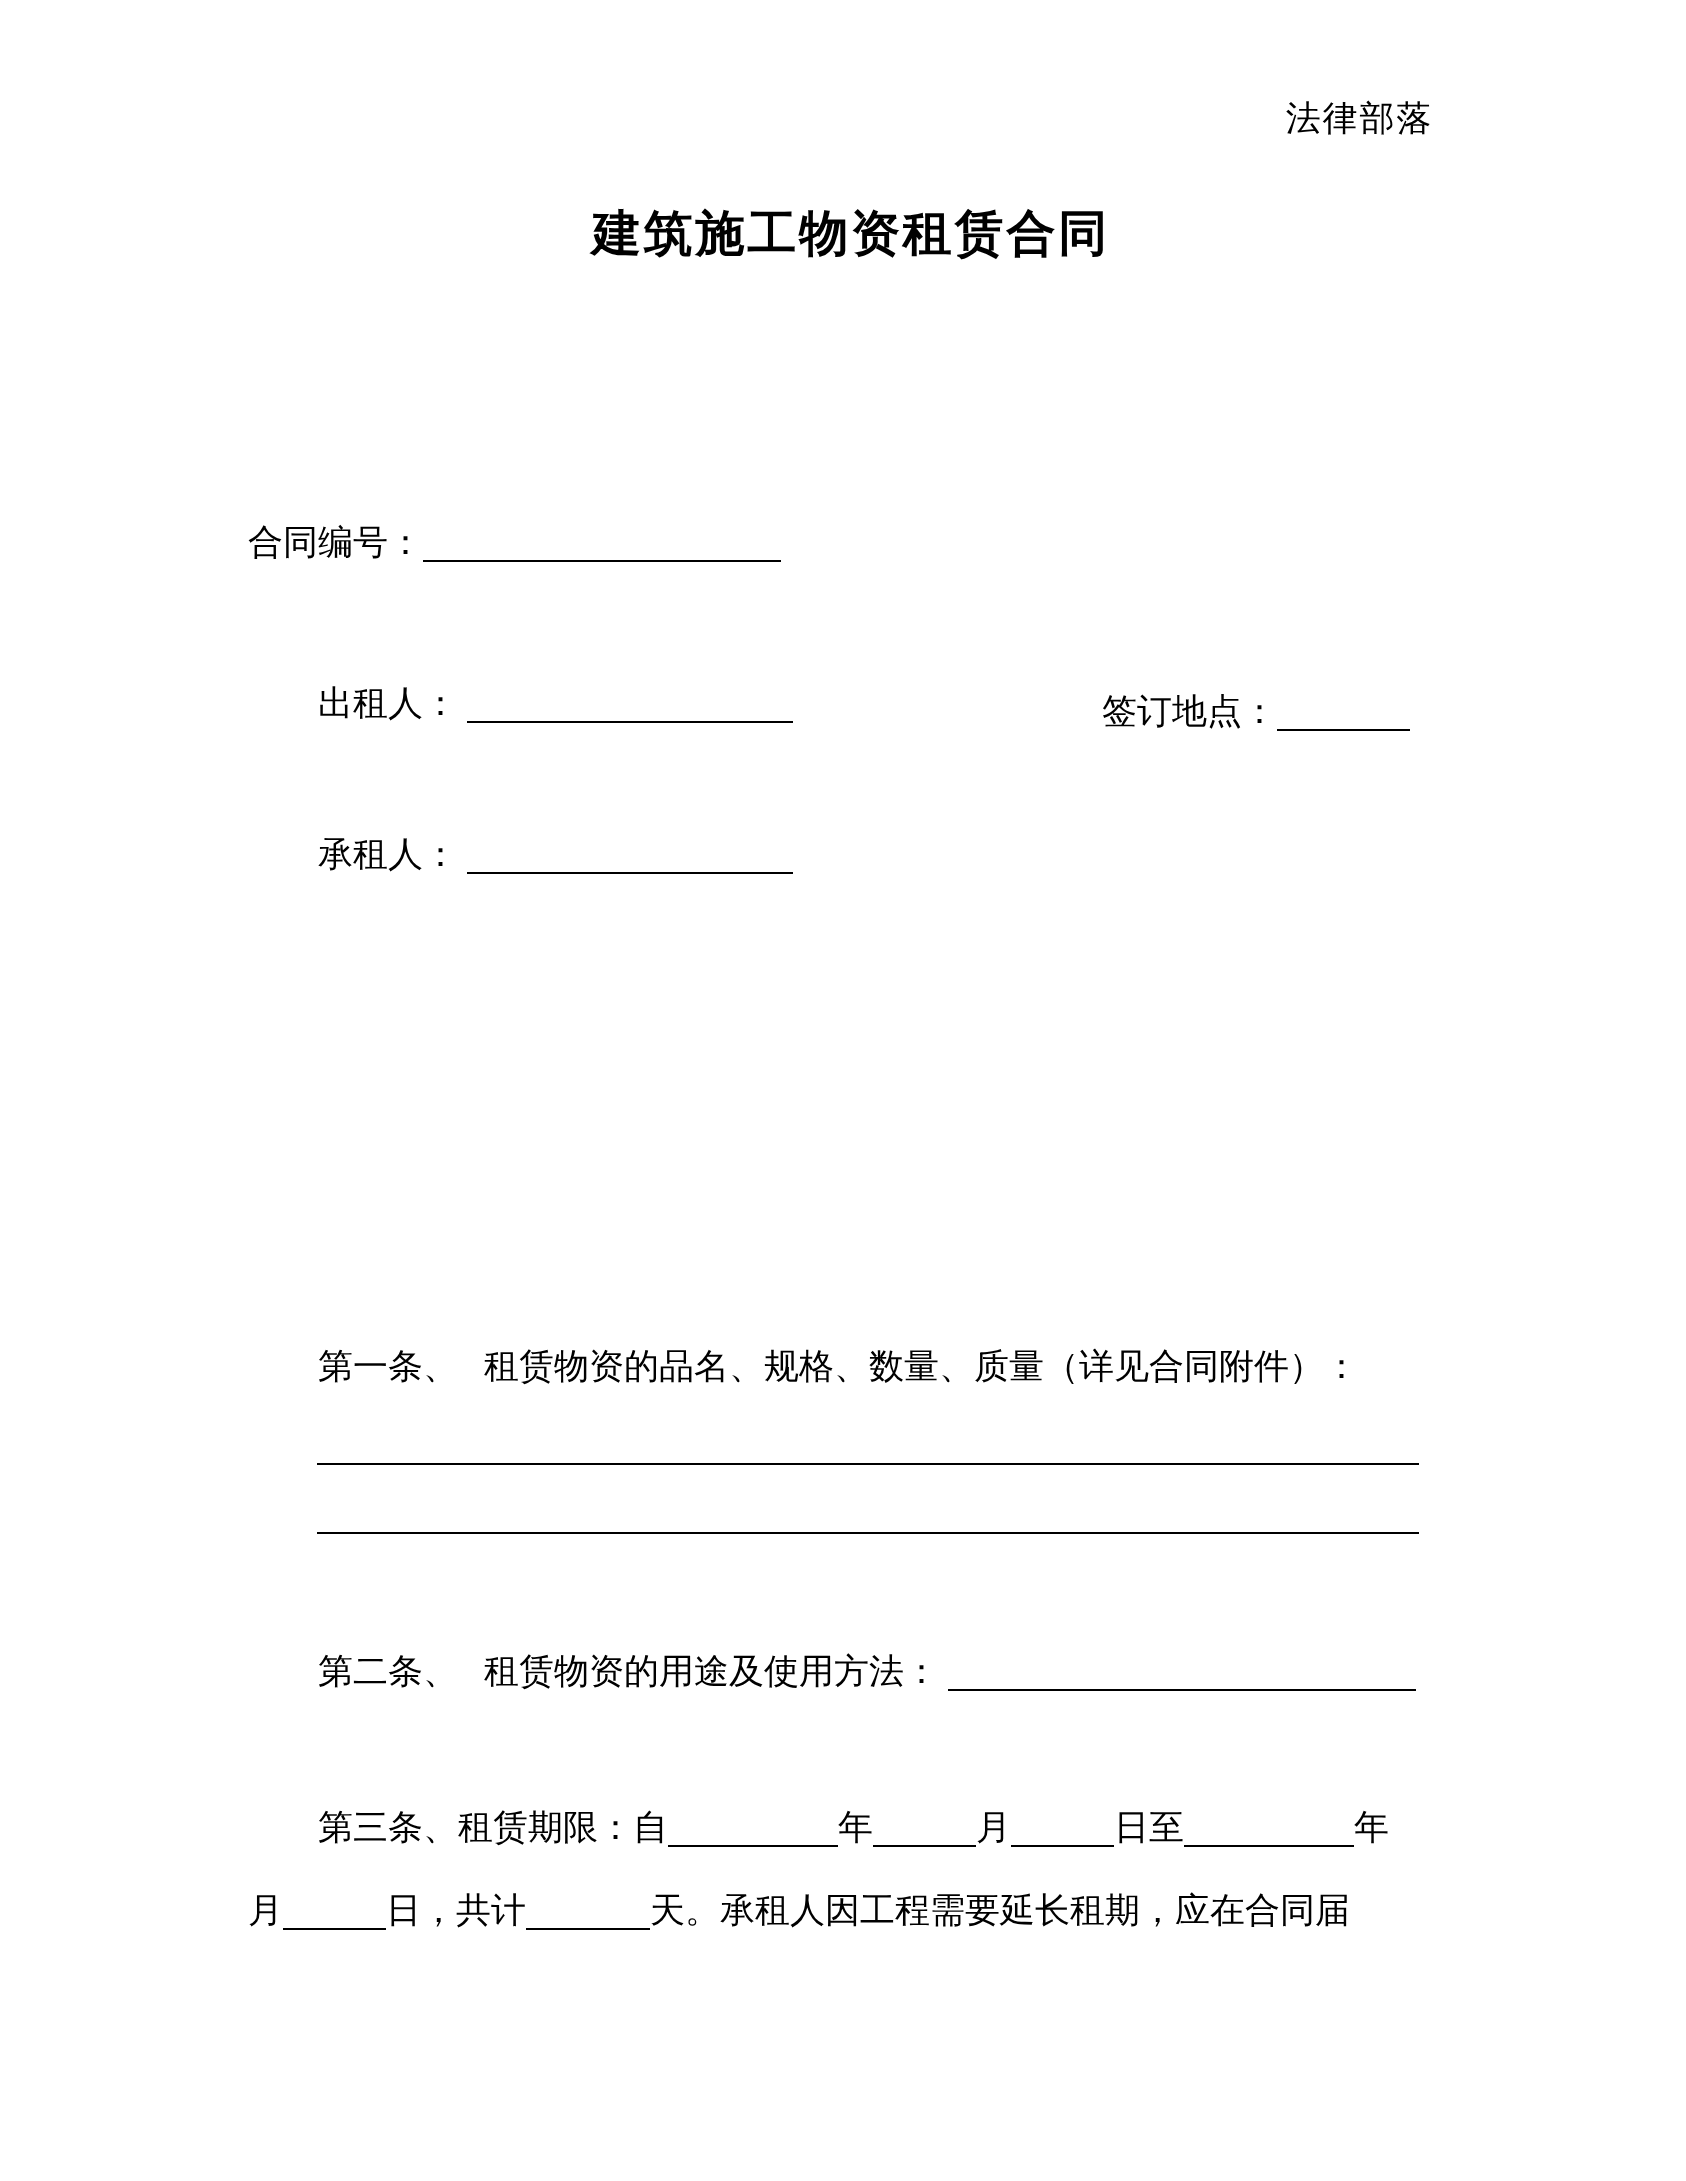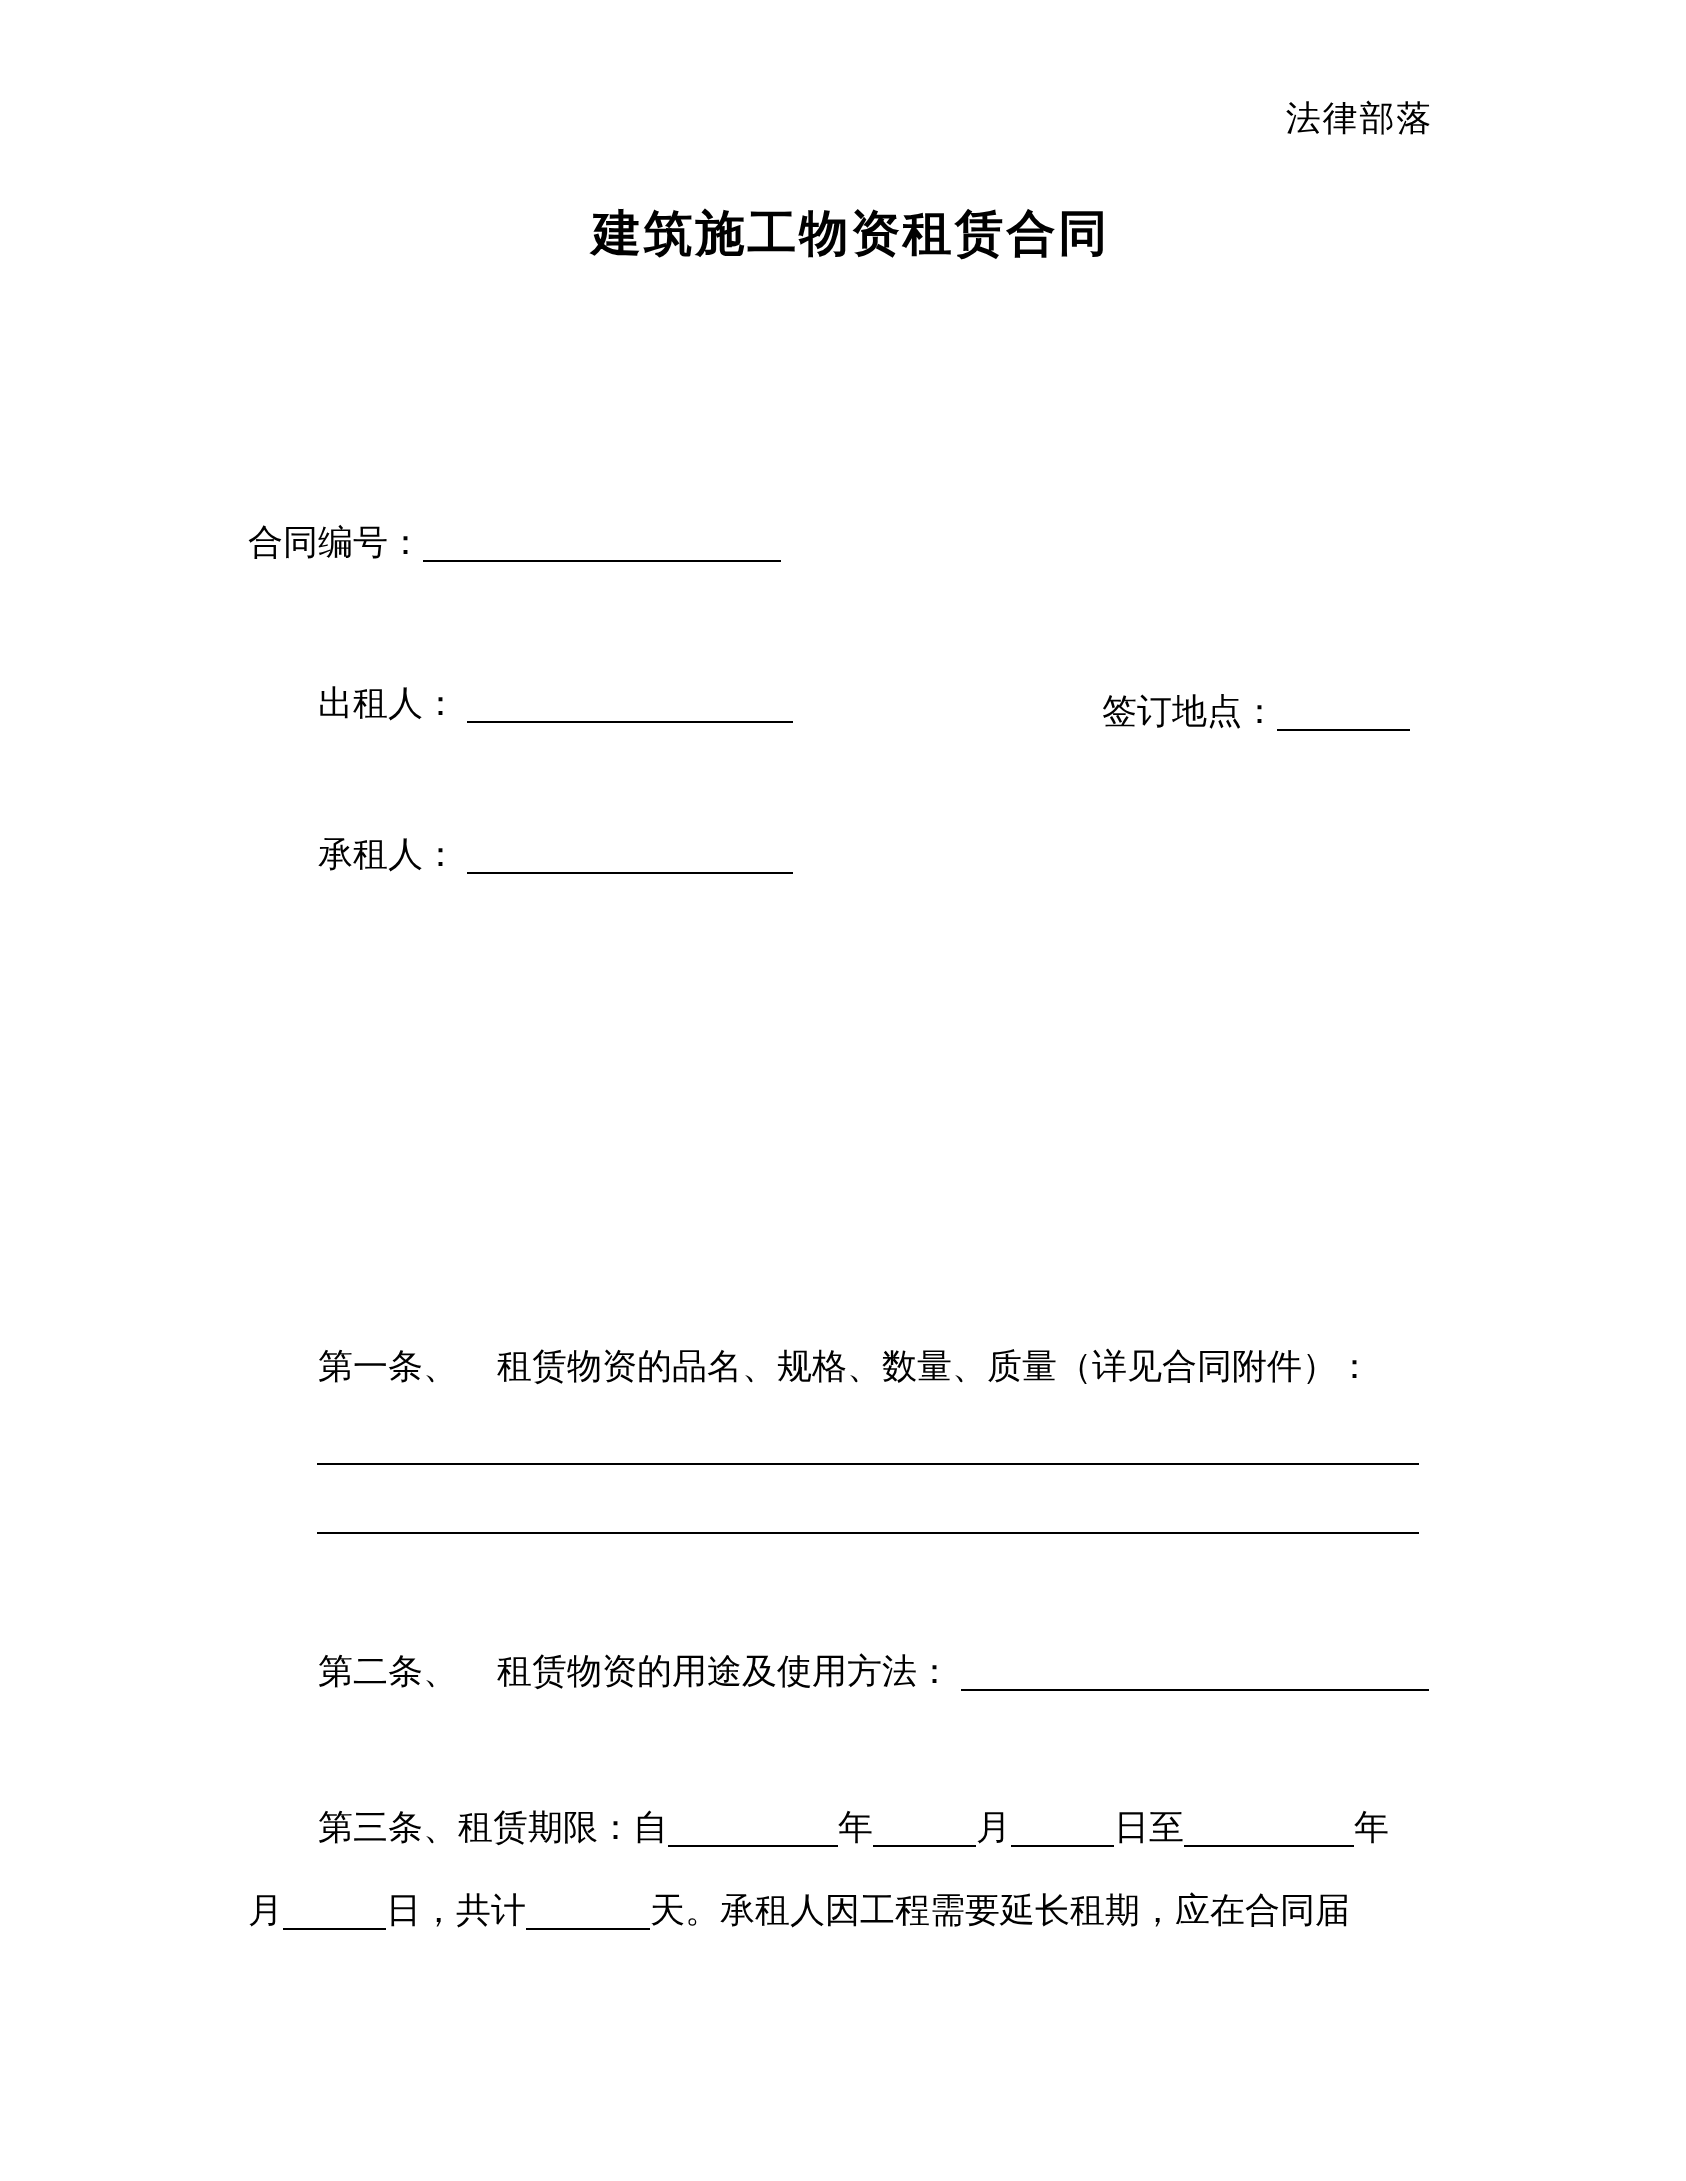--- a/index.html
+++ b/index.html
@@ -47,21 +47,21 @@
   .preamble {
     top: 1111px;
     left: 248px;
     width: 1093px;
     line-height: 84px;
     text-indent: 70px;
     margin: 0;
   }
 
   .row-article1 { top: 1343px; left: 318px; }
-  .article-label { margin-right: 39px; }
+  .article-label { margin-right: 26px; }
 
   .fill-line {
     left: 317px;
     width: 1102px;
     height: 42px;
     border-bottom: 2.8px solid #000;
   }
   .fill-line-1 { top: 1421px; }
   .fill-line-2 { top: 1490px; }
 

